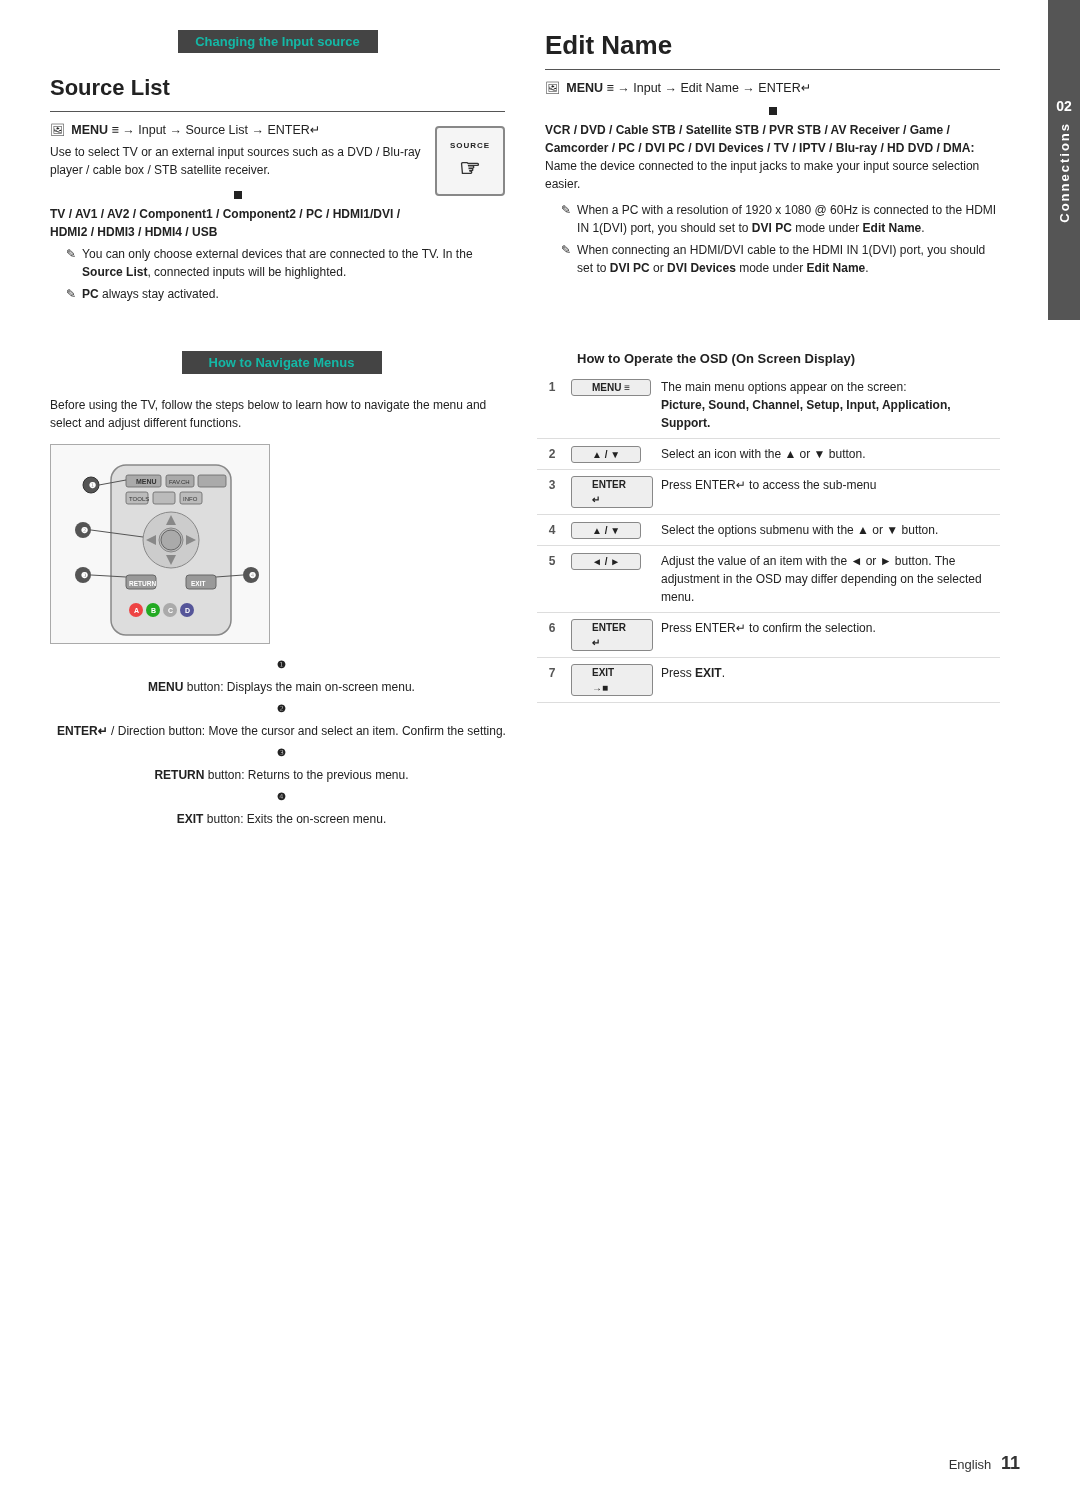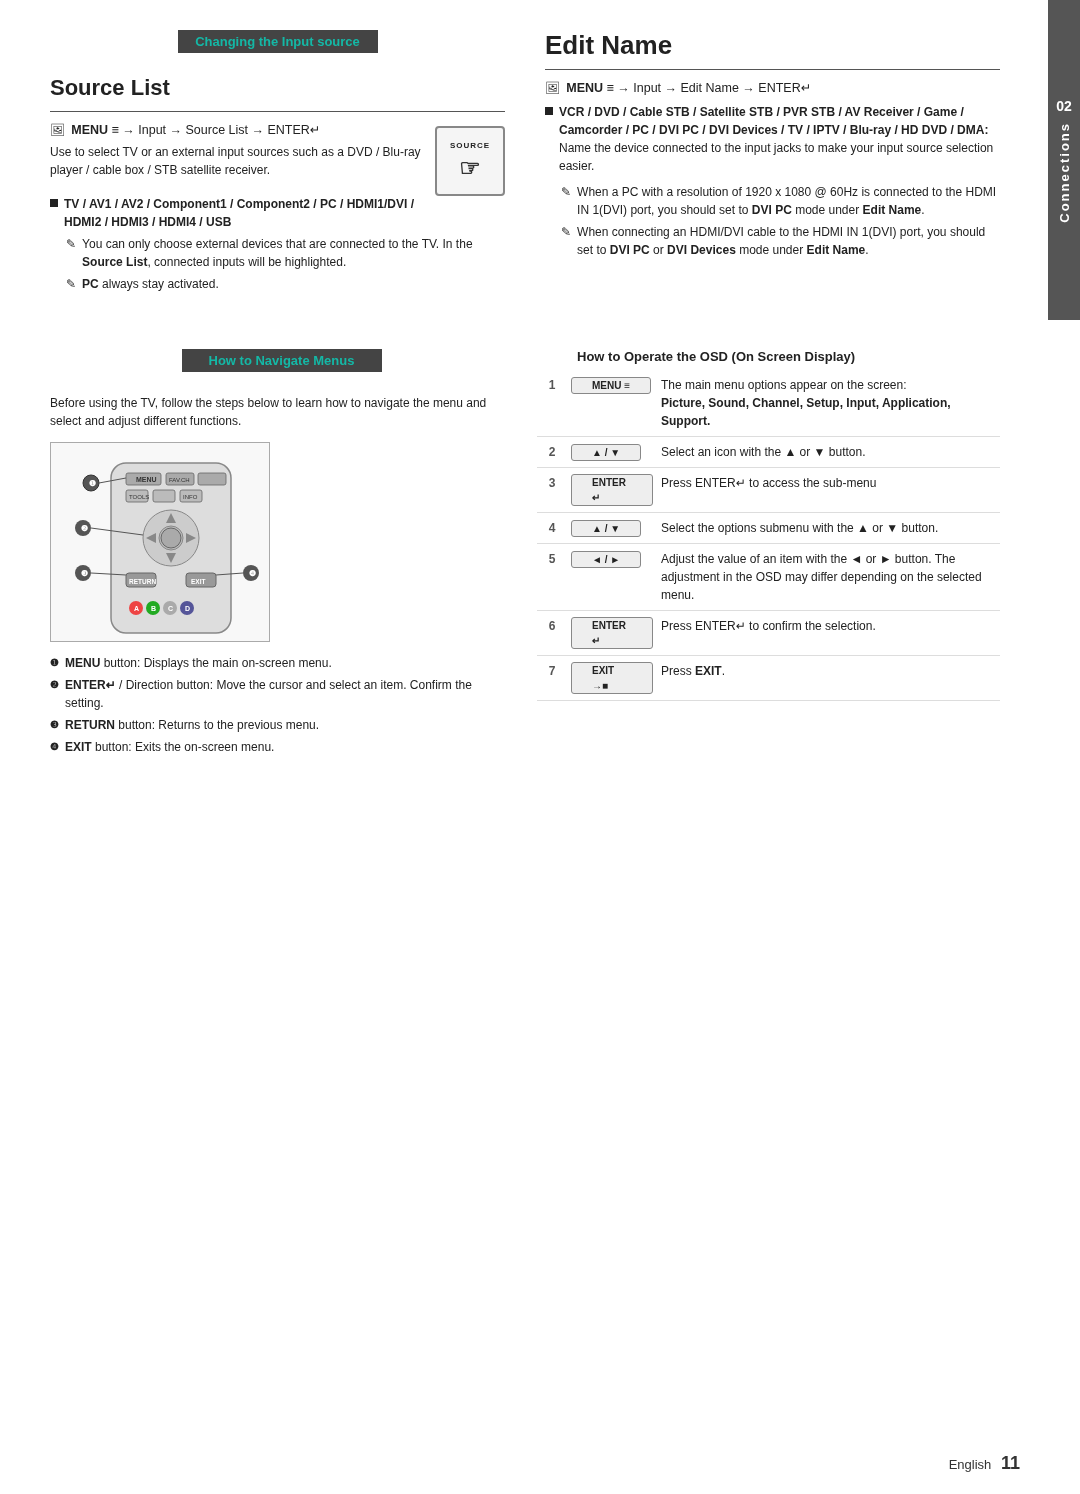--- a/index.html
+++ b/index.html
@@ -110,29 +110,30 @@
     }
     .source-button .hand {
       font-size: 24px;
     }
     .body-text {
       font-size: 12px;
       line-height: 1.5;
       margin-bottom: 8px;
     }
     .bullet-section {
-      margin: 16px 0;
+      margin: 8px 0;
     }
     .bullet-item {
       display: flex;
-      align-items: flex-start;
+      align-items: center;
       gap: 6px;
       margin-bottom: 4px;
       font-size: 12px;
       line-height: 1.5;
+      flex-direction: column;
     }
     .bullet-square {
       width: 8px;
       height: 8px;
       background: #222;
       flex-shrink: 0;
       margin-top: 4px;
     }
     .note-item {
       display: flex;

